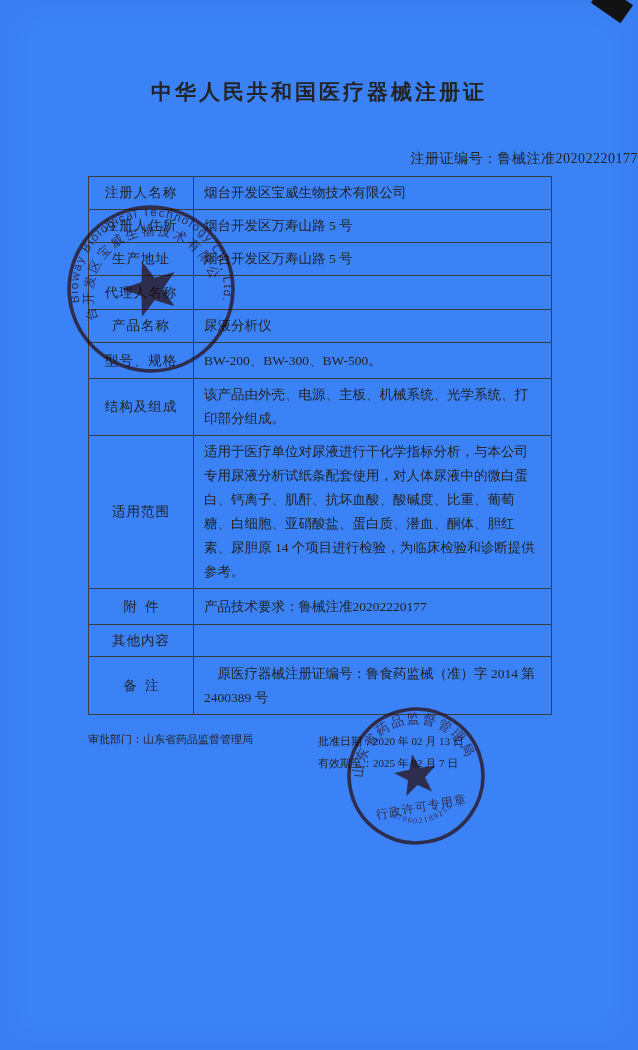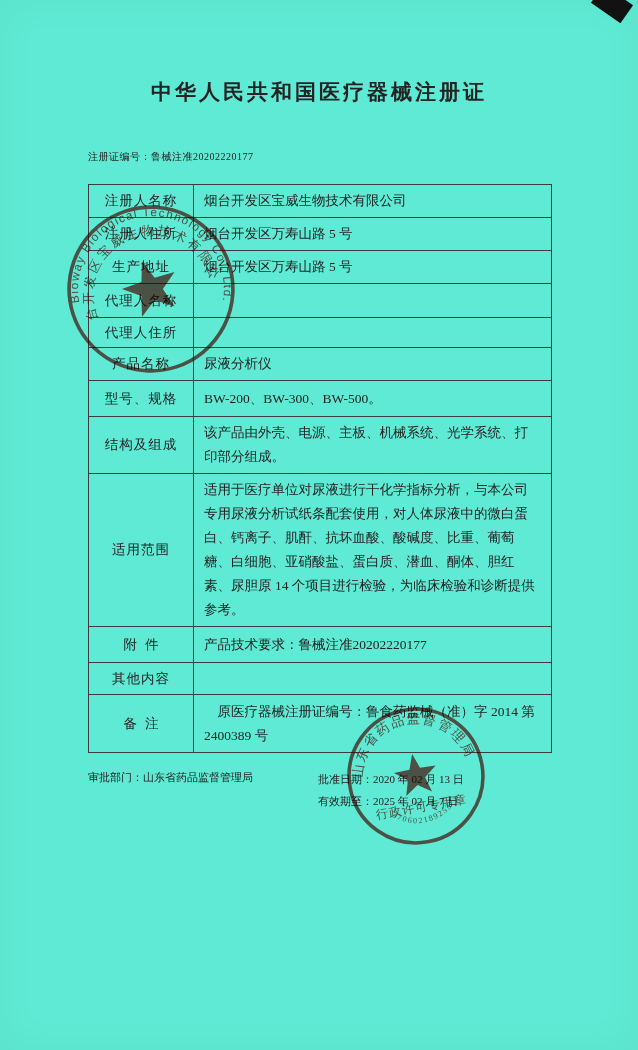--- a/index.html
+++ b/index.html
@@ -5,37 +5,37 @@
   html,body{margin:0;padding:0;}
   body{
     width:638px;height:1050px;
     background:#f4f3f1;
     font-family:"Liberation Serif","DejaVu Serif",serif;
     overflow:hidden;
   }
   .sheet{
     position:relative;
     width:638px;height:1050px;
-    background:#5eead4;
+    background:#3b82f6;
     color:#232323;
     box-shadow:inset 0 0 40px rgba(0,0,0,0.04);
   }
   .corner-mark{
     position:absolute;top:-7px;right:8px;
     width:36px;height:22px;background:#121212;
     transform:rotate(35deg);
   }
   .title{
     margin:0;padding-top:78px;
     text-align:center;
     font-size:21px;font-weight:600;letter-spacing:3px;
   }
   .cert-no{
-    margin:44px 0 20px 88px;
-    font-size:10px;letter-spacing:0.5px;
+    margin:44px 0 8px 88px;
+    font-size:14px;letter-spacing:0.5px;text-align:right;
   }
   table.cert-table{
     width:464px;margin-left:88px;
     border-collapse:collapse;table-layout:fixed;
     background:transparent;
   }
   .cert-table th,.cert-table td{
     border:1.6px solid #3c3c3c;
     font-size:13.5px;font-weight:normal;
     vertical-align:middle;
@@ -90,24 +90,20 @@
       <tr class="r2">
         <th>注册人住所</th>
         <td>烟台开发区万寿山路 5 号</td>
       </tr>
       <tr class="r3">
         <th>生产地址</th>
         <td>烟台开发区万寿山路 5 号</td>
       </tr>
       <tr class="r4">
         <th>代理人名称</th>
-        <td></td>
-      </tr>
-      <tr class="r5">
-        <th>代理人住所</th>
         <td></td>
       </tr>
       <tr class="r6">
         <th>产品名称</th>
         <td>尿液分析仪</td>
       </tr>
       <tr class="r7">
         <th>型号、规格</th>
         <td>BW-200、BW-300、BW-500。</td>
       </tr>

